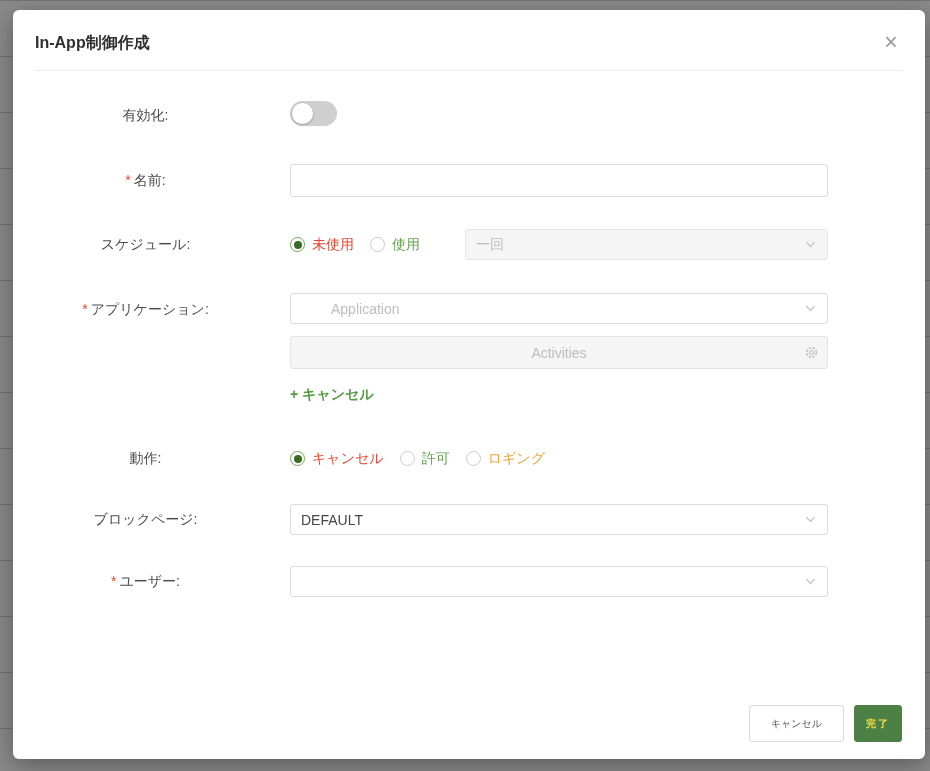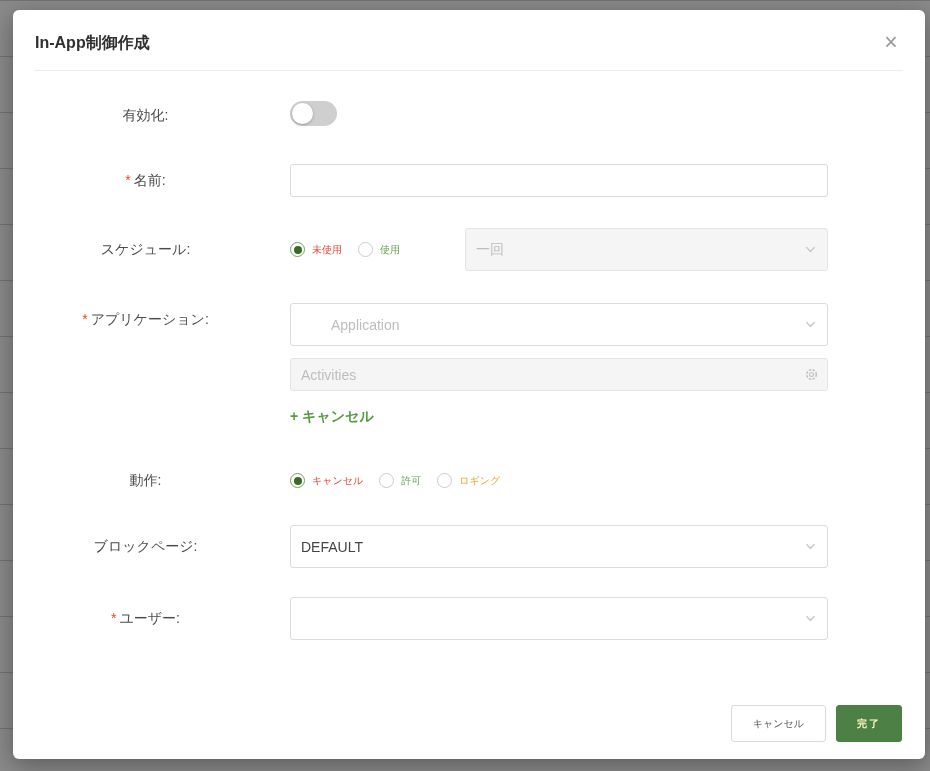--- a/index.html
+++ b/index.html
@@ -37,23 +37,24 @@
   }
   .form-row.compact .form-label{line-height:25px;}
   .required{color:#e8442f;margin-right:3px;font-size:14px;}
   .form-control{width:538px;box-sizing:border-box;}
 
   .text-input{
     width:100%;height:33px;box-sizing:border-box;
     border:1px solid #dcdcdc;border-radius:3px;padding:0 10px;
     font-size:14px;color:#444;outline:none;background:#fff;
     font-family:inherit;
+    text-align:center;
   }
   .select-box{
-    height:43px;box-sizing:border-box;border:1px solid #dcdcdc;border-radius:3px;
+    height:31px;box-sizing:border-box;border:1px solid #dcdcdc;border-radius:3px;
     background:#fff;display:flex;align-items:center;justify-content:space-between;
     padding:0 10px;font-size:14px;color:#444;cursor:pointer;text-align:center;
   }
   .select-box .placeholder{color:#bdbdbd;}
   .select-box.disabled{background:#f5f5f5;border-color:#e4e4e4;color:#bdbdbd;cursor:not-allowed;}
   .chev{flex:0 0 auto;margin-left:8px;display:block;}
 
   .input-wrap{position:relative;}
   .input-wrap .text-input[disabled]{background:#f5f5f5;border-color:#e4e4e4;color:#bdbdbd;}
   .text-input::placeholder{color:#bdbdbd;opacity:1;}
@@ -73,21 +74,21 @@
   .radio-circle{
     width:15px;height:15px;border-radius:50%;box-sizing:border-box;
     border:1px solid #cccccc;background:#fff;position:relative;flex:0 0 auto;
   }
   .radio-item.selected .radio-circle{border:1px solid #74a457;}
   .radio-dot{
     position:absolute;left:50%;top:50%;transform:translate(-50%,-50%);
     width:8px;height:8px;border-radius:50%;background:#376c22;display:none;
   }
   .radio-item.selected .radio-dot{display:block;}
-  .radio-label{margin-left:7px;font-size:10px;}
+  .radio-label{margin-left:7px;font-size:14px;}
   .c-red{color:#e8442f;}
   .c-green{color:#61a14c;}
   .c-orange{color:#f0a43c;}
 
   .app-group .select-box{margin-bottom:12px;padding-left:40px;}
   .app-group .input-wrap{margin-bottom:16px;}
   .add-item-link{
     display:inline-block;font-size:14px;font-weight:bold;color:#569b43;
     cursor:pointer;line-height:18px;text-decoration:none;
   }
@@ -101,21 +102,21 @@
   .sched-select{flex:1;}
   .schedule-control{display:flex;align-items:center;}
 
   .modal-footer{position:absolute;right:23px;bottom:17px;display:flex;align-items:center;}
   .btn{
     height:37px;border-radius:3px;font-size:10px;cursor:pointer;
     display:inline-flex;align-items:center;justify-content:center;
     font-family:inherit;box-sizing:border-box;
   }
   .btn-cancel{background:#fff;border:1px solid #d9d9d9;color:#555;padding:0 21px;}
-  .btn-done{background:#4d8044;border:1px solid #4d8044;color:#fef9c3;padding:0 20px;margin-left:10px;font-weight:bold;letter-spacing:2px;}
+  .btn-done{background:#4d8044;border:1px solid #4d8044;color:#fde047;padding:0 11px;margin-left:10px;font-weight:bold;letter-spacing:2px;}
 </style>
 </head>
 <body>
 
 <div class="modal">
 
   <div class="modal-header">
     <div class="modal-title">In-App制御作成</div>
     <button class="close-btn">×</button>
   </div>

